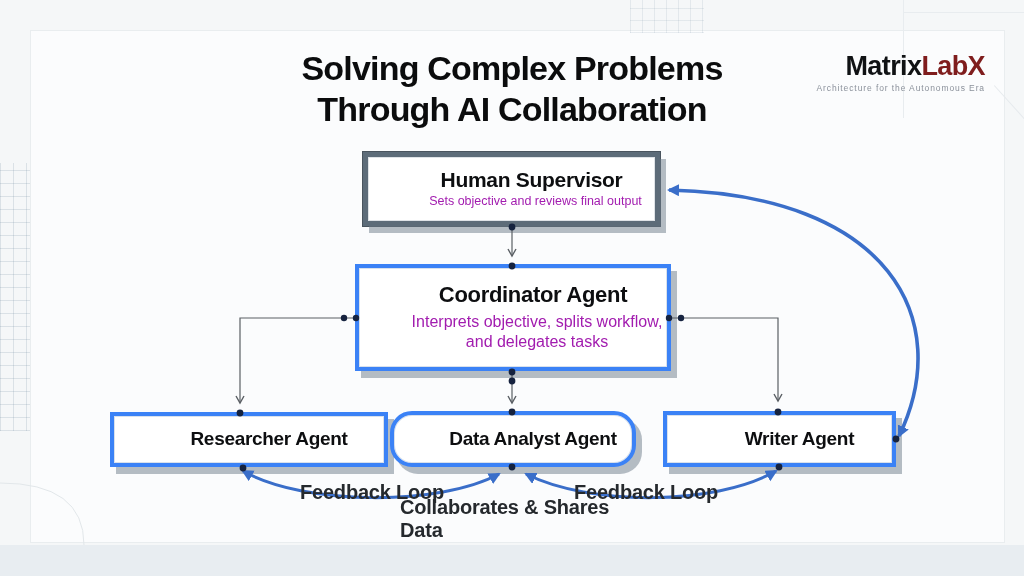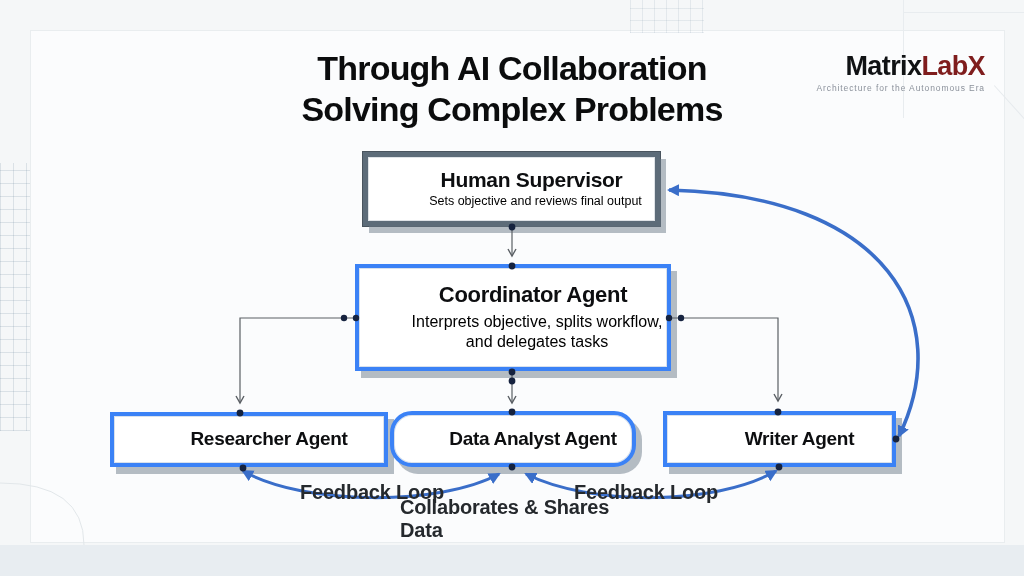--- a/index.html
+++ b/index.html
@@ -28,21 +28,21 @@
   .diag-tr  { left:984px; top:108px; width:62px; height:1px; background:#e6eaed; transform:rotate(48deg); }
 
   
   .box { position:absolute; background:#ffffff; display:flex; flex-direction:column;
          align-items:center; justify-content:center; text-align:center; z-index:2;padding-left:40px; }
   .box.blue { border:4px solid #3b82f6;
               box-shadow:6px 7px 0 rgba(110,124,137,.5), inset 0 0 0 1px #d9e1ec; }
   .box.gray { border:5px solid #5d6c79;
               box-shadow:6px 7px 0 rgba(110,124,137,.5), 0 0 0 1px #49545e, inset 0 0 0 1px #dfe3e7; }
   .box-title { font-weight:bold; color:#0d0e10; letter-spacing:-0.3px; line-height:1.1; }
-  .box-sub   { color:#000000; line-height:1.25;margin-left:8px; }
+  .box-sub   { color:#a21caf; line-height:1.25;margin-left:8px; }
 
   #node-human       { left:363px; top:152px; width:297px; height:74px; }
   #node-human .box-title { font-size:21px; }
   #node-human .box-sub   { font-size:12.5px; margin-top:3px; }
 
   #node-coordinator { left:355px; top:264px; width:316px; height:107px; }
   #node-coordinator .box-title { font-size:22px; }
   #node-coordinator .box-sub   { font-size:16px; margin-top:5px; width:262px; }
 
   #node-researcher   { left:110px; top:412px; width:278px; height:55px; }
@@ -76,22 +76,22 @@
 
   <div class="panel decor"></div>
   <div class="bottom-strip decor"></div>
   <div class="decor grid-left"></div>
   <div class="decor grid-top"></div>
   <div class="decor line-v-tr"></div>
   <div class="decor line-h-tr"></div>
   <div class="decor diag-tr"></div>
 
   <div class="page-title">
+    <div>Solving Complex Problems</div>
     <div>Through AI Collaboration</div>
-    <div>Solving Complex Problems</div>
   </div>
 
   <div class="logo">
     <div class="logo-word"><span>Matrix</span><span class="blue">LabX</span></div>
     <div class="logo-tagline">Architecture for the Autonomous Era</div>
   </div>
 
   <div id="node-human" class="box gray">
     <div class="box-title">Human Supervisor</div>
     <div class="box-sub">Sets objective and reviews final output</div>

